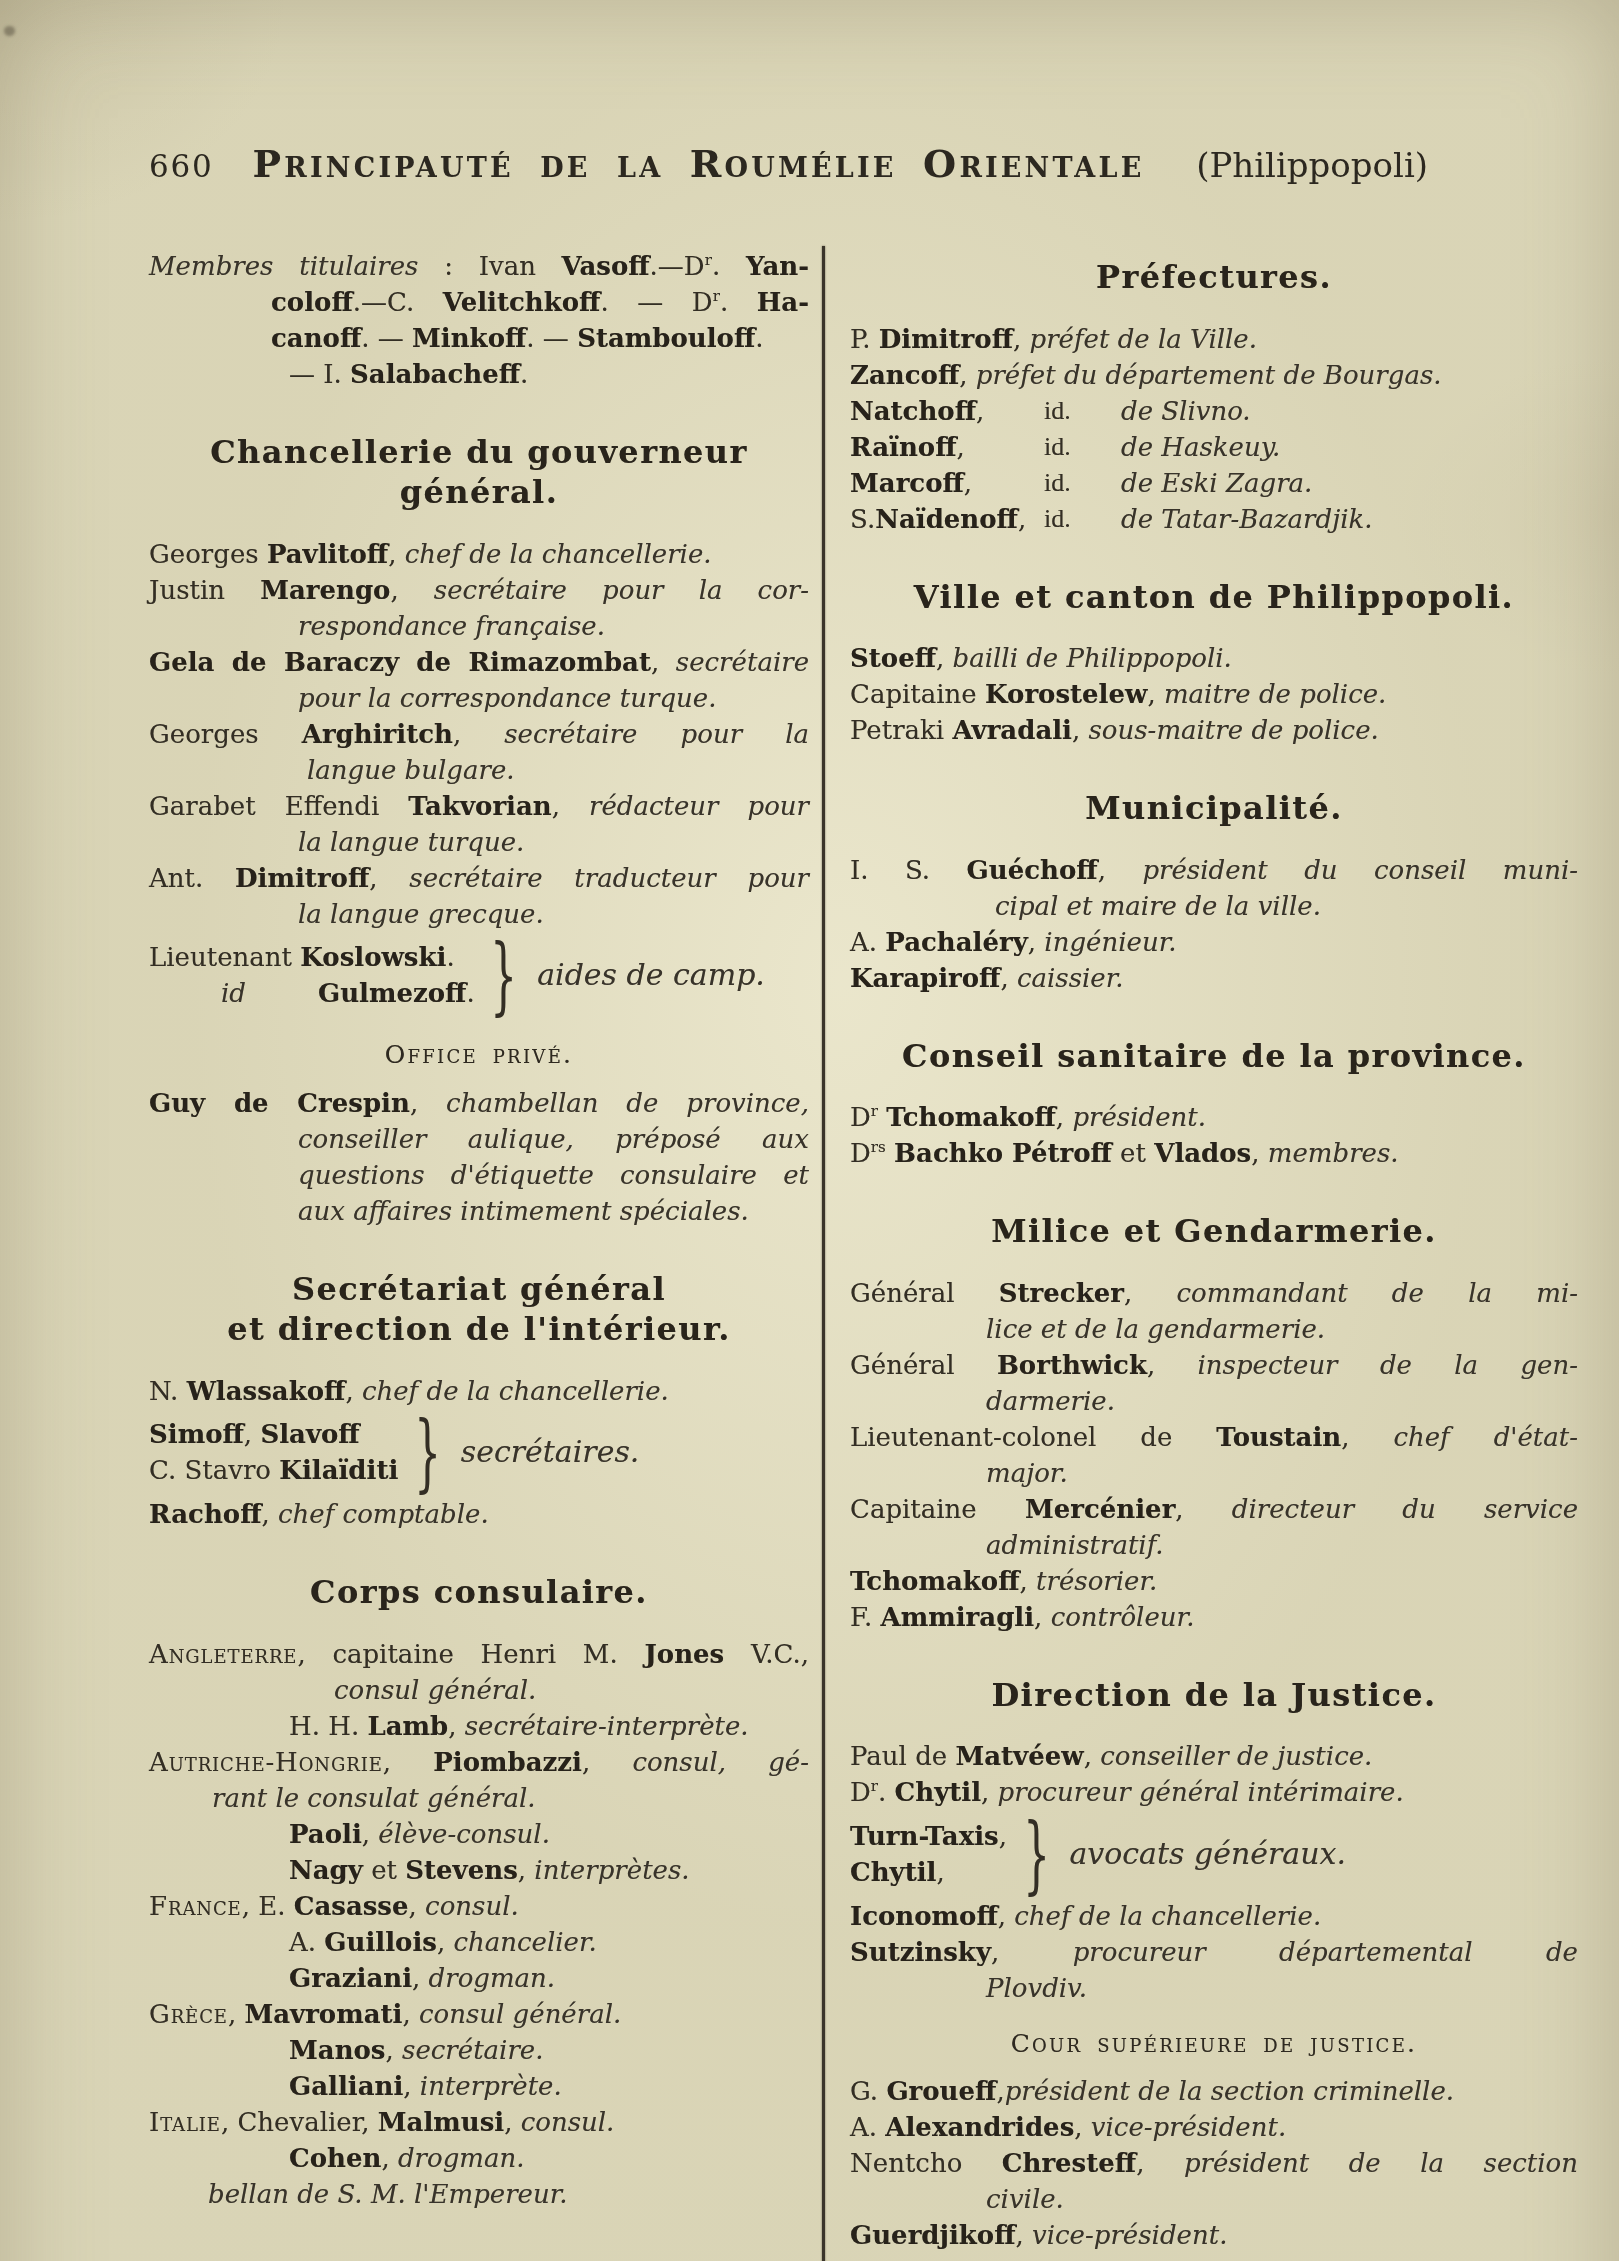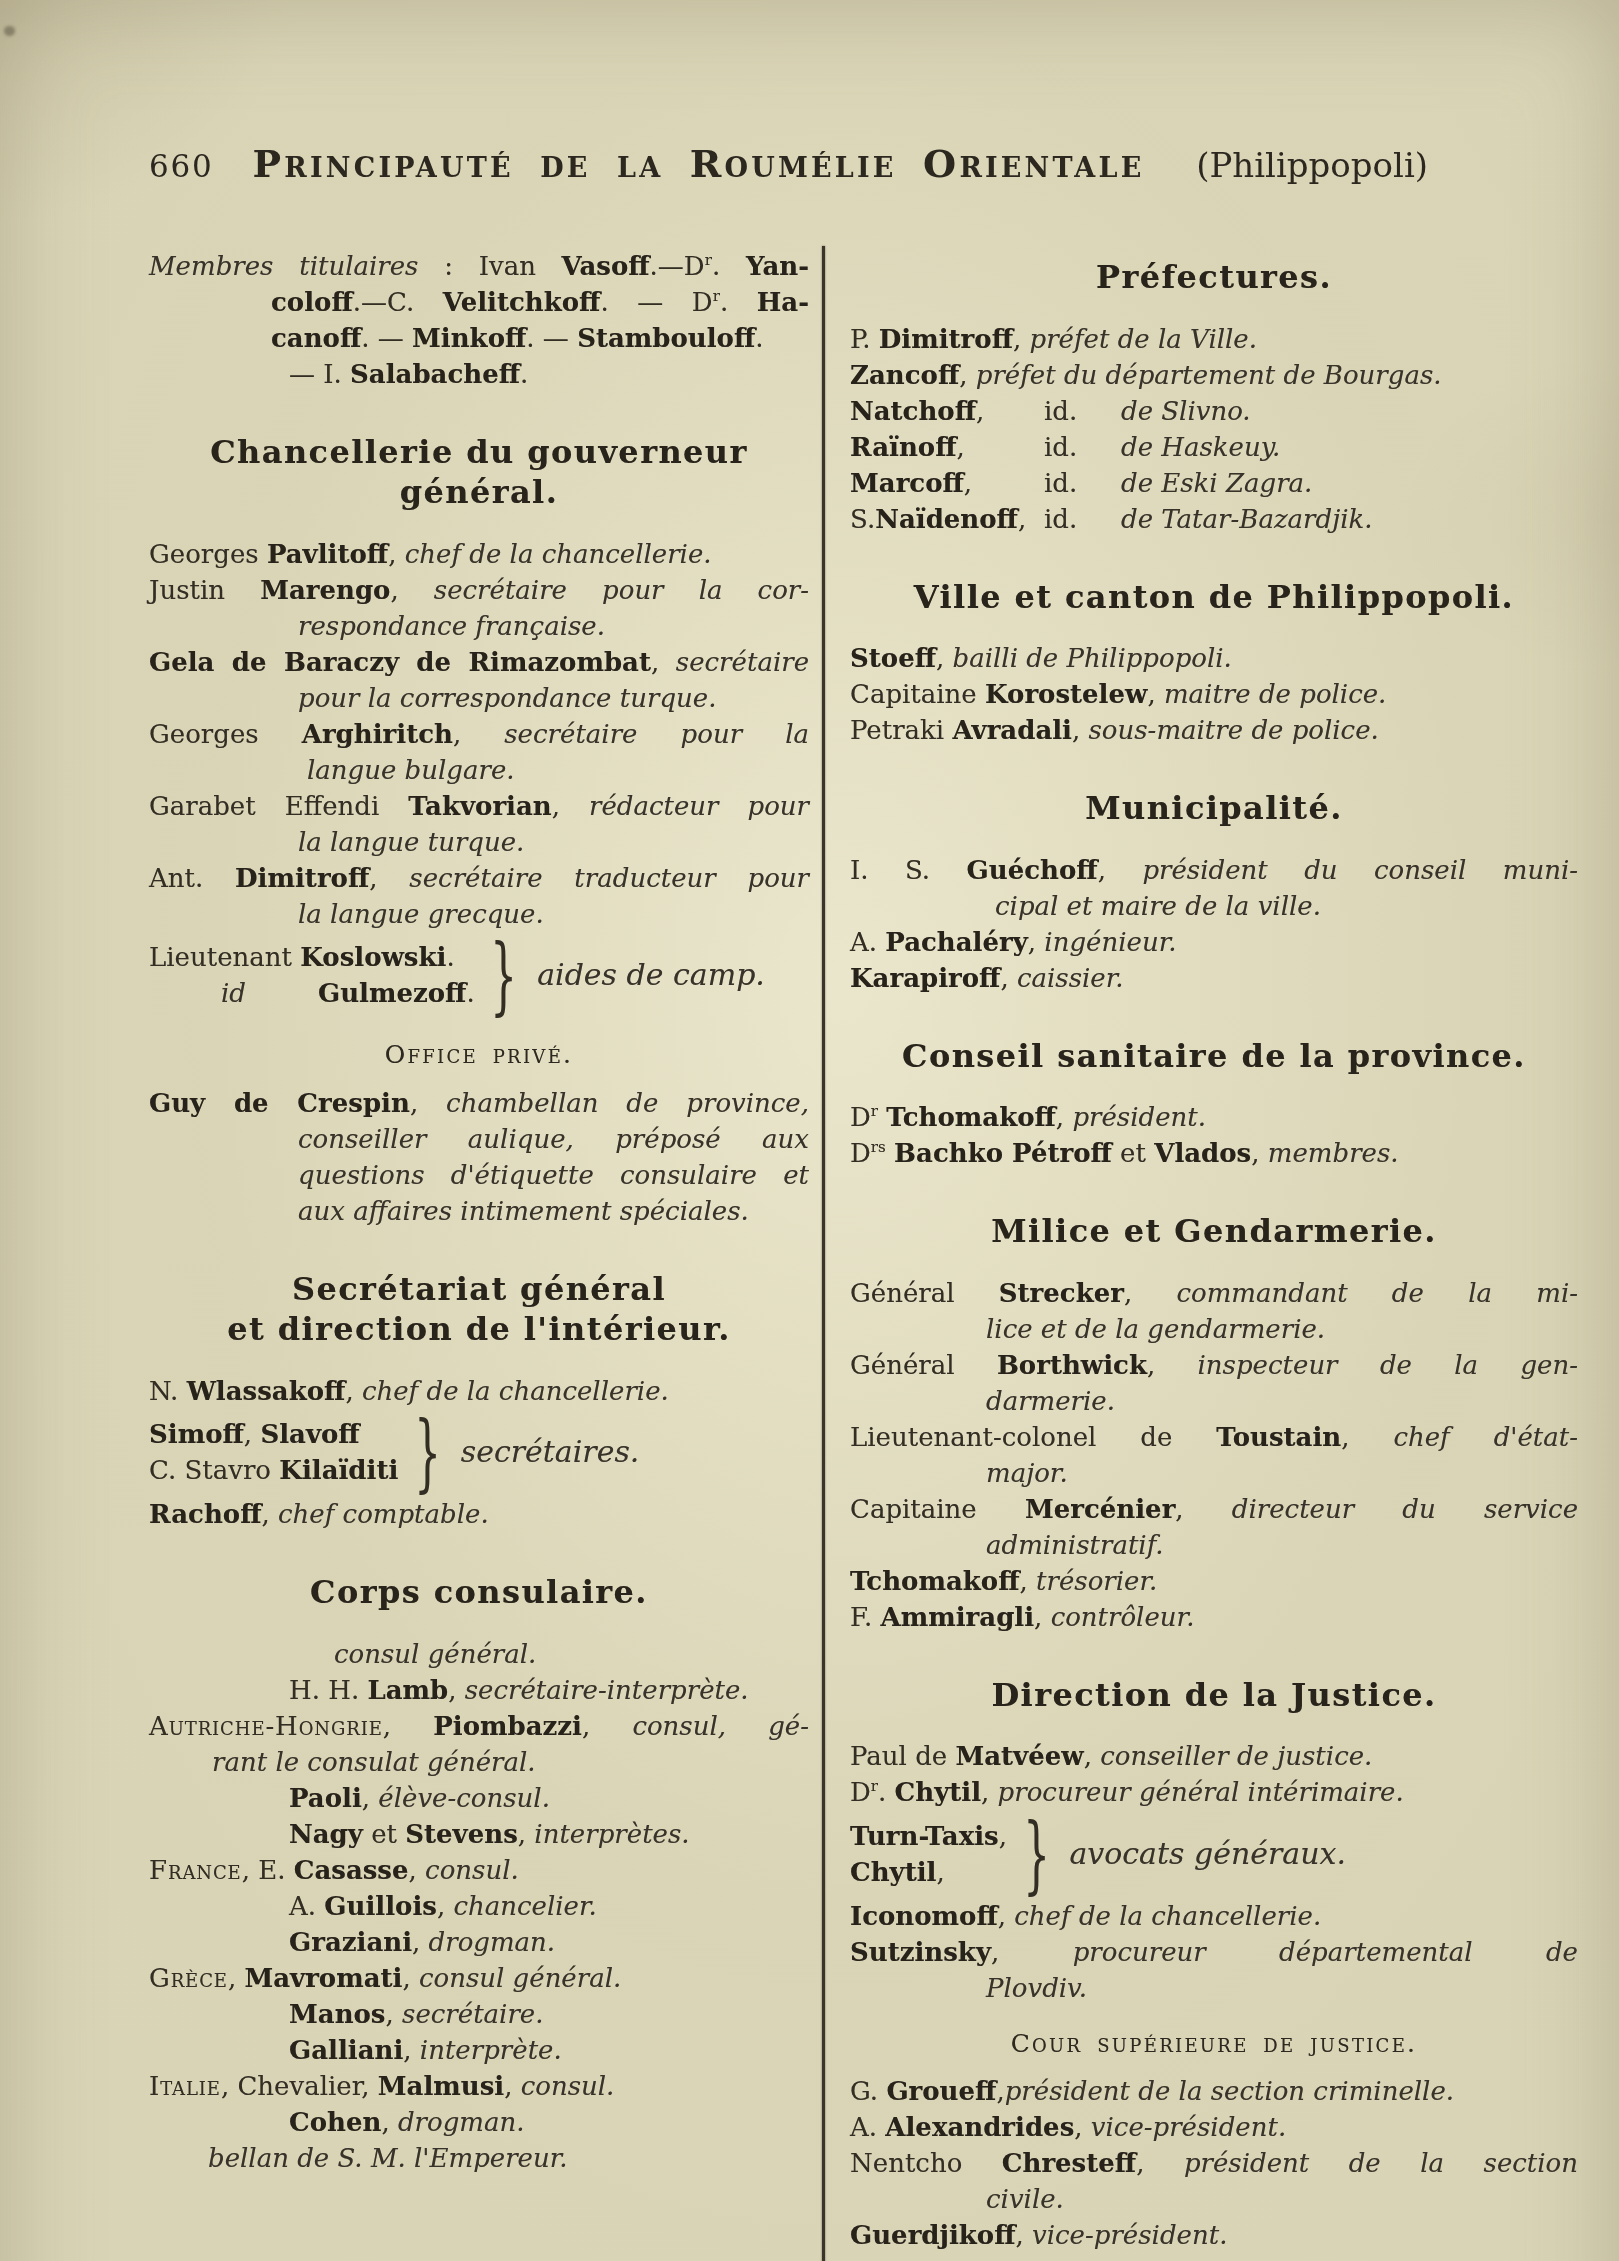--- a/index.html
+++ b/index.html
@@ -58,21 +58,21 @@
   }
   .brace-row{display:flex;align-items:center;margin:1.8px 0;}
   .brace-names{display:flex;flex-direction:column;}
   .brace-glyph{
     font-size:84px;line-height:1;transform:scaleX(.5);
     margin:0 6.3px 0 2.7px;color:#332e24;font-weight:400;
   }
   .brace-role{font-size:30px;}
   .prefrow{display:flex;min-height:36px;}
   .pname{width:194px;}
-  .pmid{width:77px;}
+  .pmid{width:77px;font-family:Liberation Serif, serif;}
   .pplace{flex:1;}
   .smudge{
     position:absolute;left:3.6px;top:26px;width:11.8px;height:10px;border-radius:50%;
     background:rgba(95,88,70,.55);filter:blur(1.8px);
   }
 </style>
 </head>
 <body>
 
 <div class="page">
@@ -126,20 +126,21 @@
           <div class="line"><span class="seg b">Simoff</span><span class="seg rm">, </span><span class="seg b">Slavoff</span></div>
           <div class="line"><span class="seg rm">C. Stavro </span><span class="seg b">Kilaïditi</span></div>
         </div>
         <span class="brace-glyph">}</span>
         <div class="brace-role"><span class="seg i">secrétaires.</span></div>
       </div>
       <div class="line"><span class="seg b">Rachoff</span><span class="seg rm">, </span><span class="seg i">chef comptable.</span></div>
       <div class="heading">
         <div>Corps consulaire.</div>
       </div>
+      <div class="line j"><span class="seg sc">Angleterre</span><span class="seg rm">, capitaine Henri M. </span><span class="seg b">Jones</span><span class="seg rm"> V.C.,</span></div>
       <div class="line" style="padding-left: 185px;"><span class="seg i">consul général.</span></div>
       <div class="line" style="padding-left: 140px;"><span class="seg rm">H. H. </span><span class="seg b">Lamb</span><span class="seg rm">, </span><span class="seg i">secrétaire-interprète.</span></div>
       <div class="line j"><span class="seg sc">Autriche-Hongrie</span><span class="seg rm">, </span><span class="seg b">Piombazzi</span><span class="seg rm">, </span><span class="seg i">consul, gé-</span></div>
       <div class="line" style="padding-left: 63px;"><span class="seg i">rant le consulat général.</span></div>
       <div class="line" style="padding-left: 140px;"><span class="seg b">Paoli</span><span class="seg rm">, </span><span class="seg i">élève-consul.</span></div>
       <div class="line" style="padding-left: 140px;"><span class="seg b">Nagy</span><span class="seg rm"> et </span><span class="seg b">Stevens</span><span class="seg rm">, </span><span class="seg i">interprètes.</span></div>
       <div class="line"><span class="seg sc">France</span><span class="seg rm">, E. </span><span class="seg b">Casasse</span><span class="seg rm">, </span><span class="seg i">consul.</span></div>
       <div class="line" style="padding-left: 140px;"><span class="seg rm">A. </span><span class="seg b">Guillois</span><span class="seg rm">, </span><span class="seg i">chancelier.</span></div>
       <div class="line" style="padding-left: 140px;"><span class="seg b">Graziani</span><span class="seg rm">, </span><span class="seg i">drogman.</span></div>
       <div class="line"><span class="seg sc">Grèce</span><span class="seg rm">, </span><span class="seg b">Mavromati</span><span class="seg rm">, </span><span class="seg i">consul général.</span></div>

